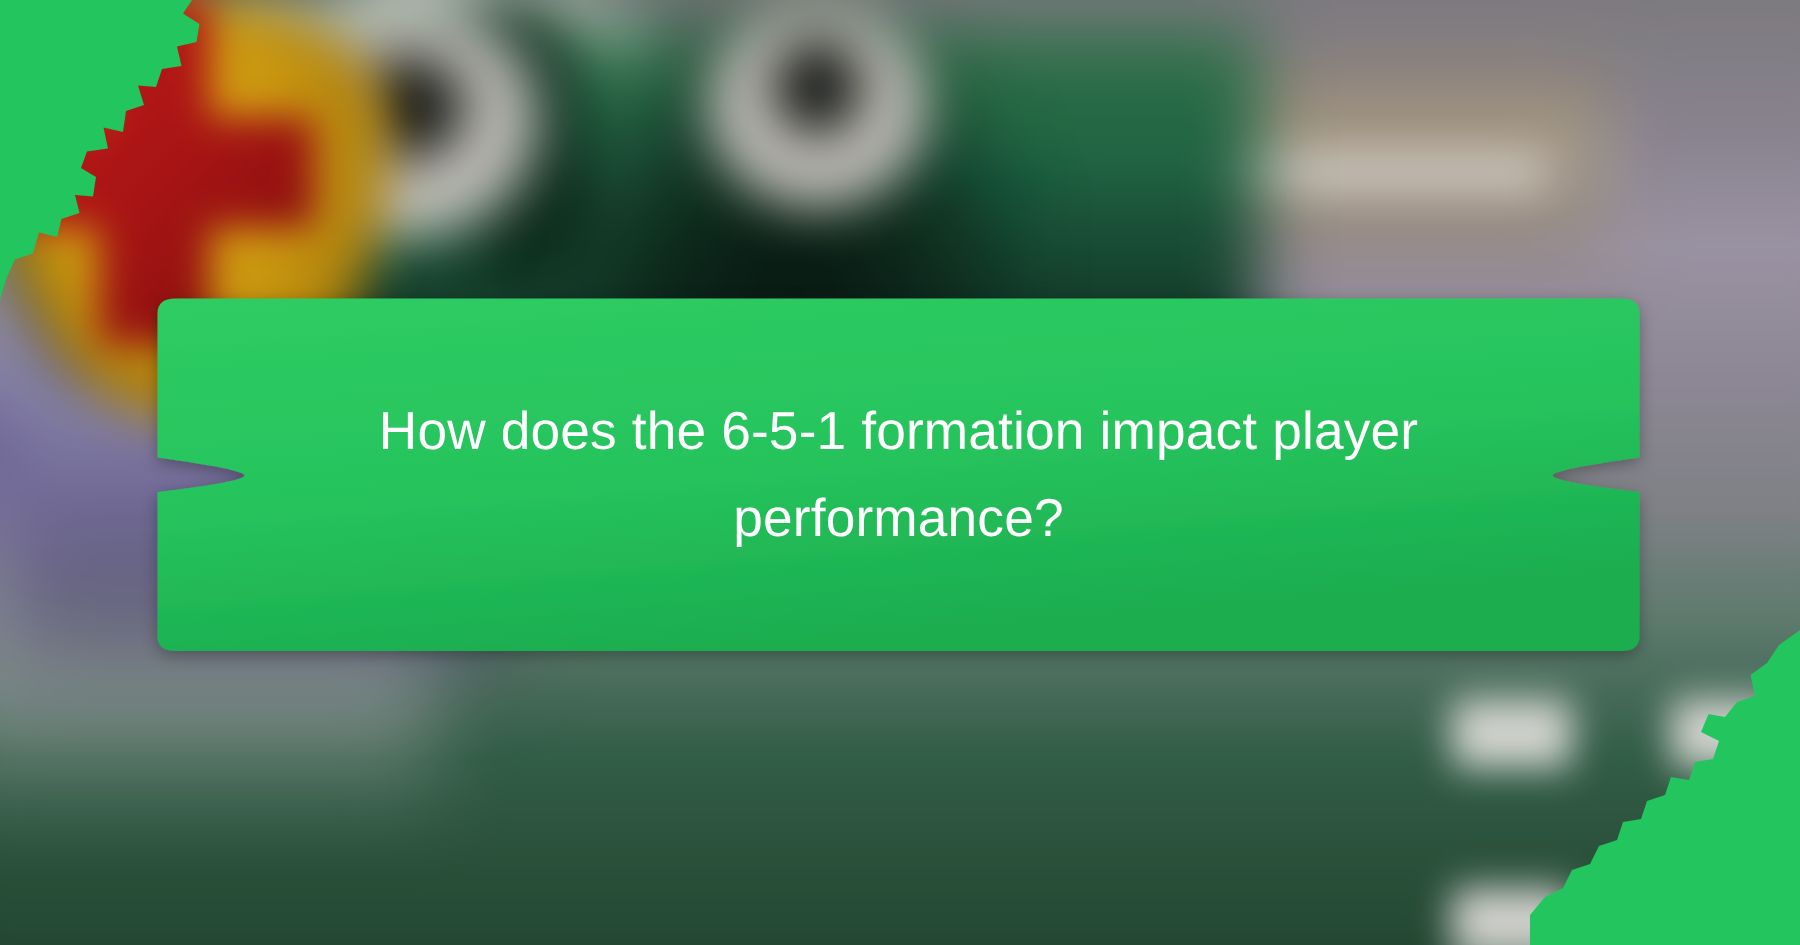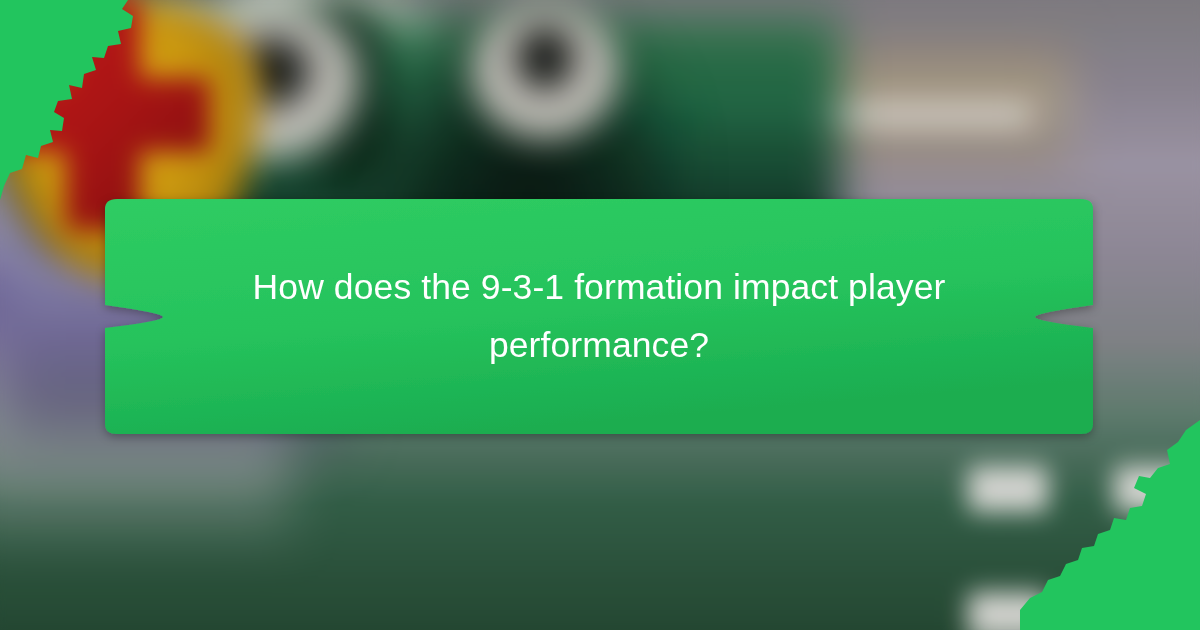--- a/index.html
+++ b/index.html
@@ -412,17 +412,17 @@
       </defs>
       <path filter="url(#fShadow)" fill="url(#gGreen)" d="M12,2 L976,2 Q988,2 988,12 L988,108
                Q930,116 930,120 Q930,124 988,131 L988,227
                Q988,237 976,237 L12,237
                Q0,237 0,227 L0,131
                Q58,124 58,120 Q58,116 0,108 L0,12
                Q0,2 12,2 Z"></path>
     </svg>
 
     <div class="ribbon-text">
-      <h1>How does the 9-3-1 formation impact player performance?</h1>
+      <h1>How does the 6-5-1 formation impact player performance?</h1>
     </div>
   </div>
 
 </div>
 
 </body></html>

